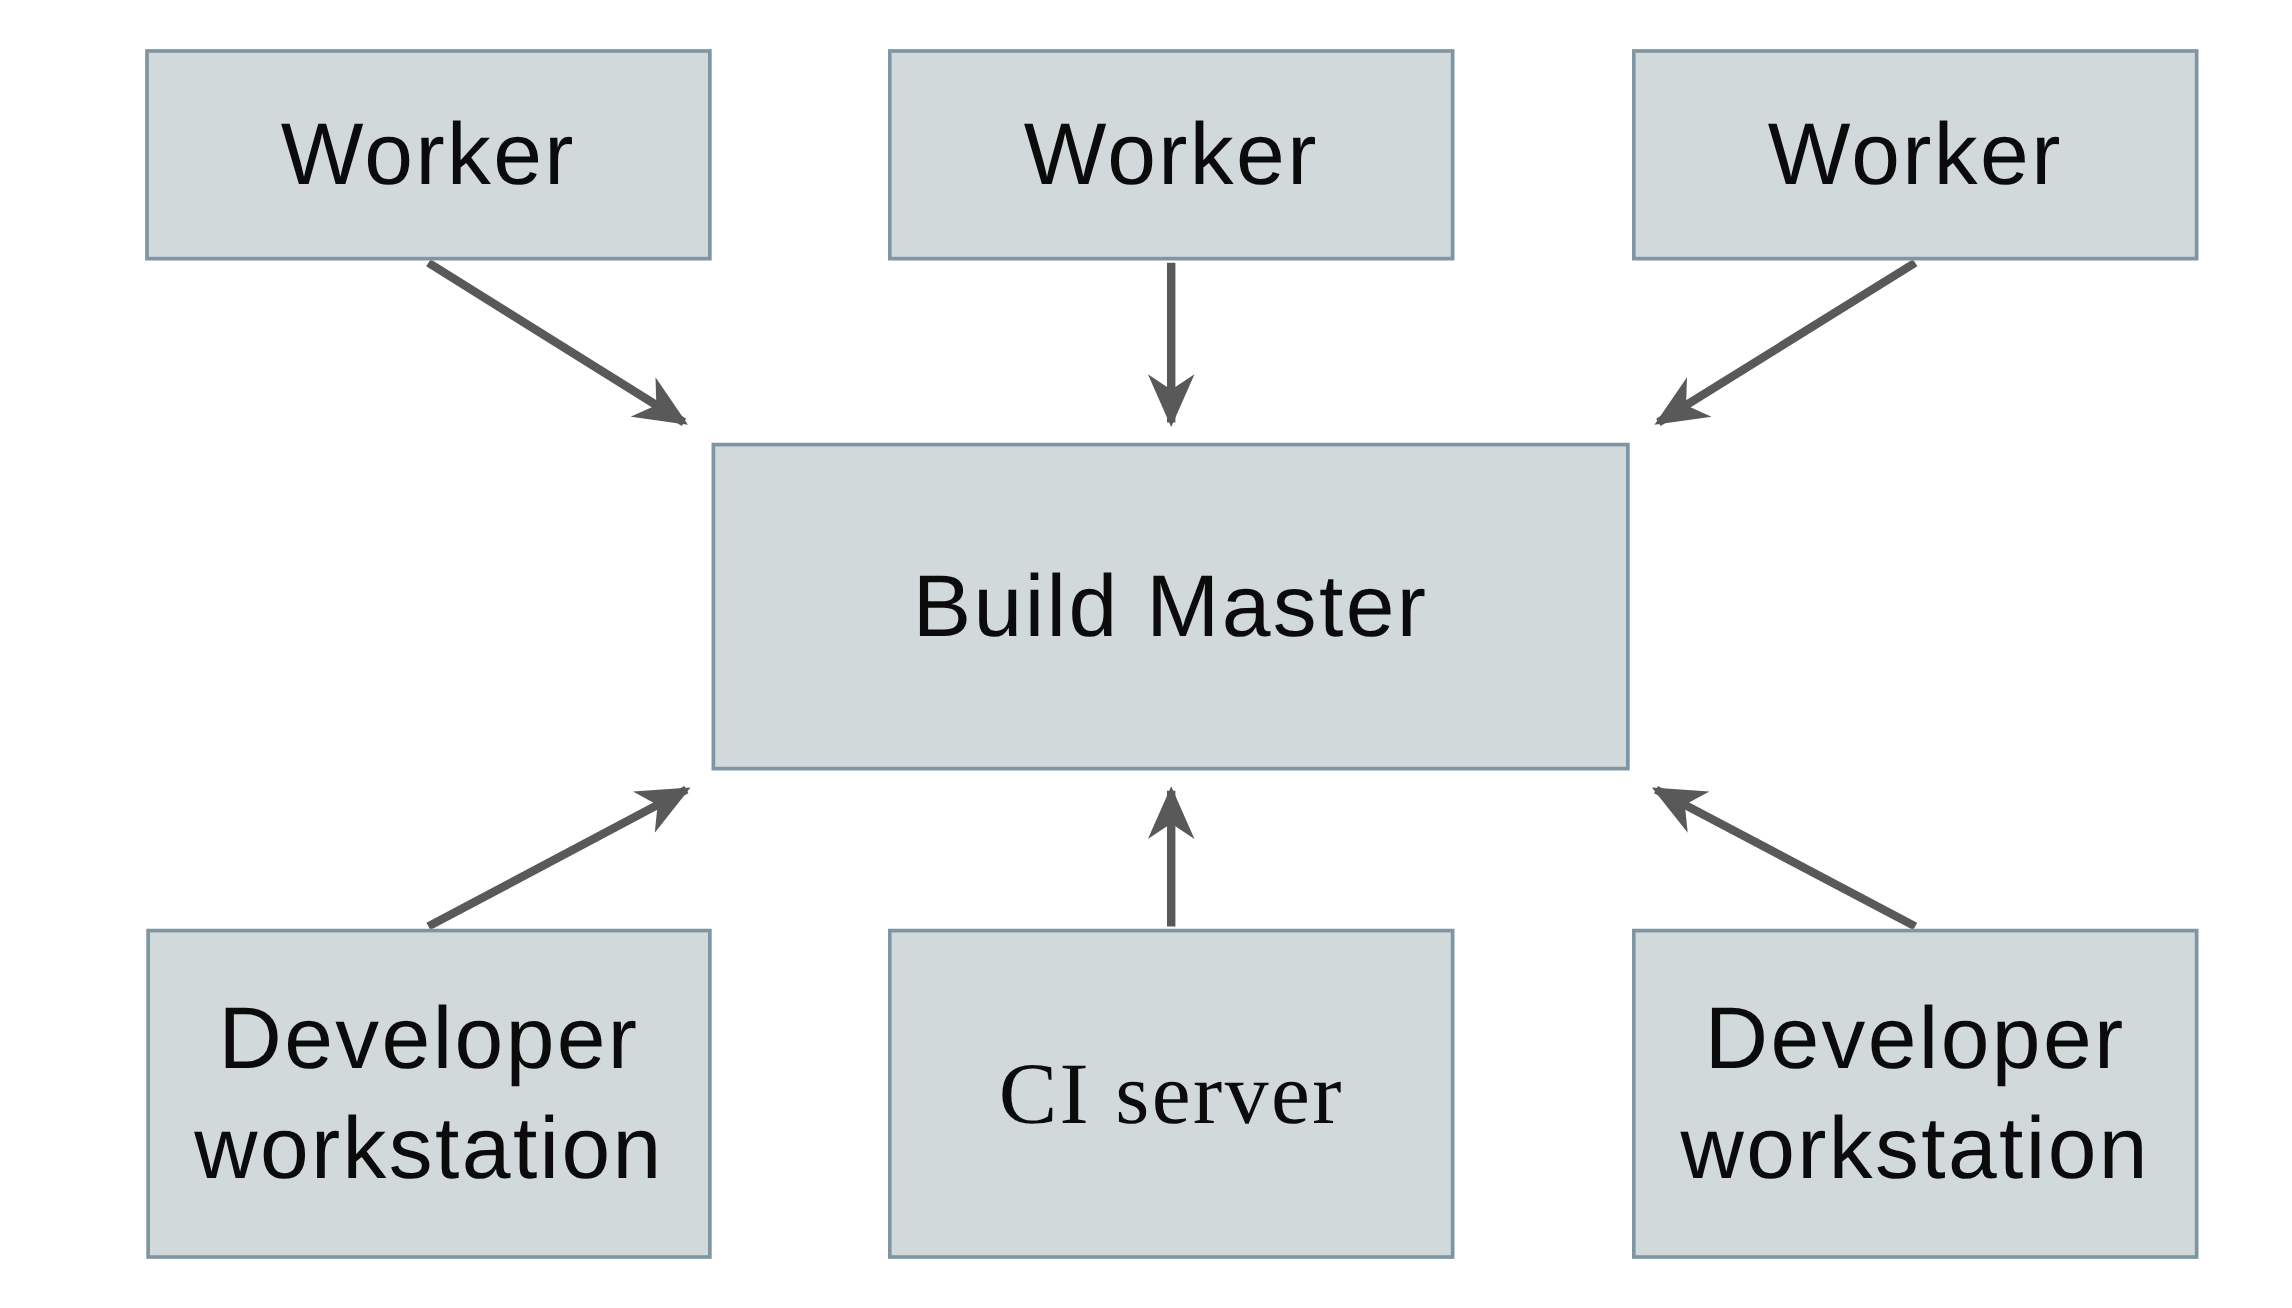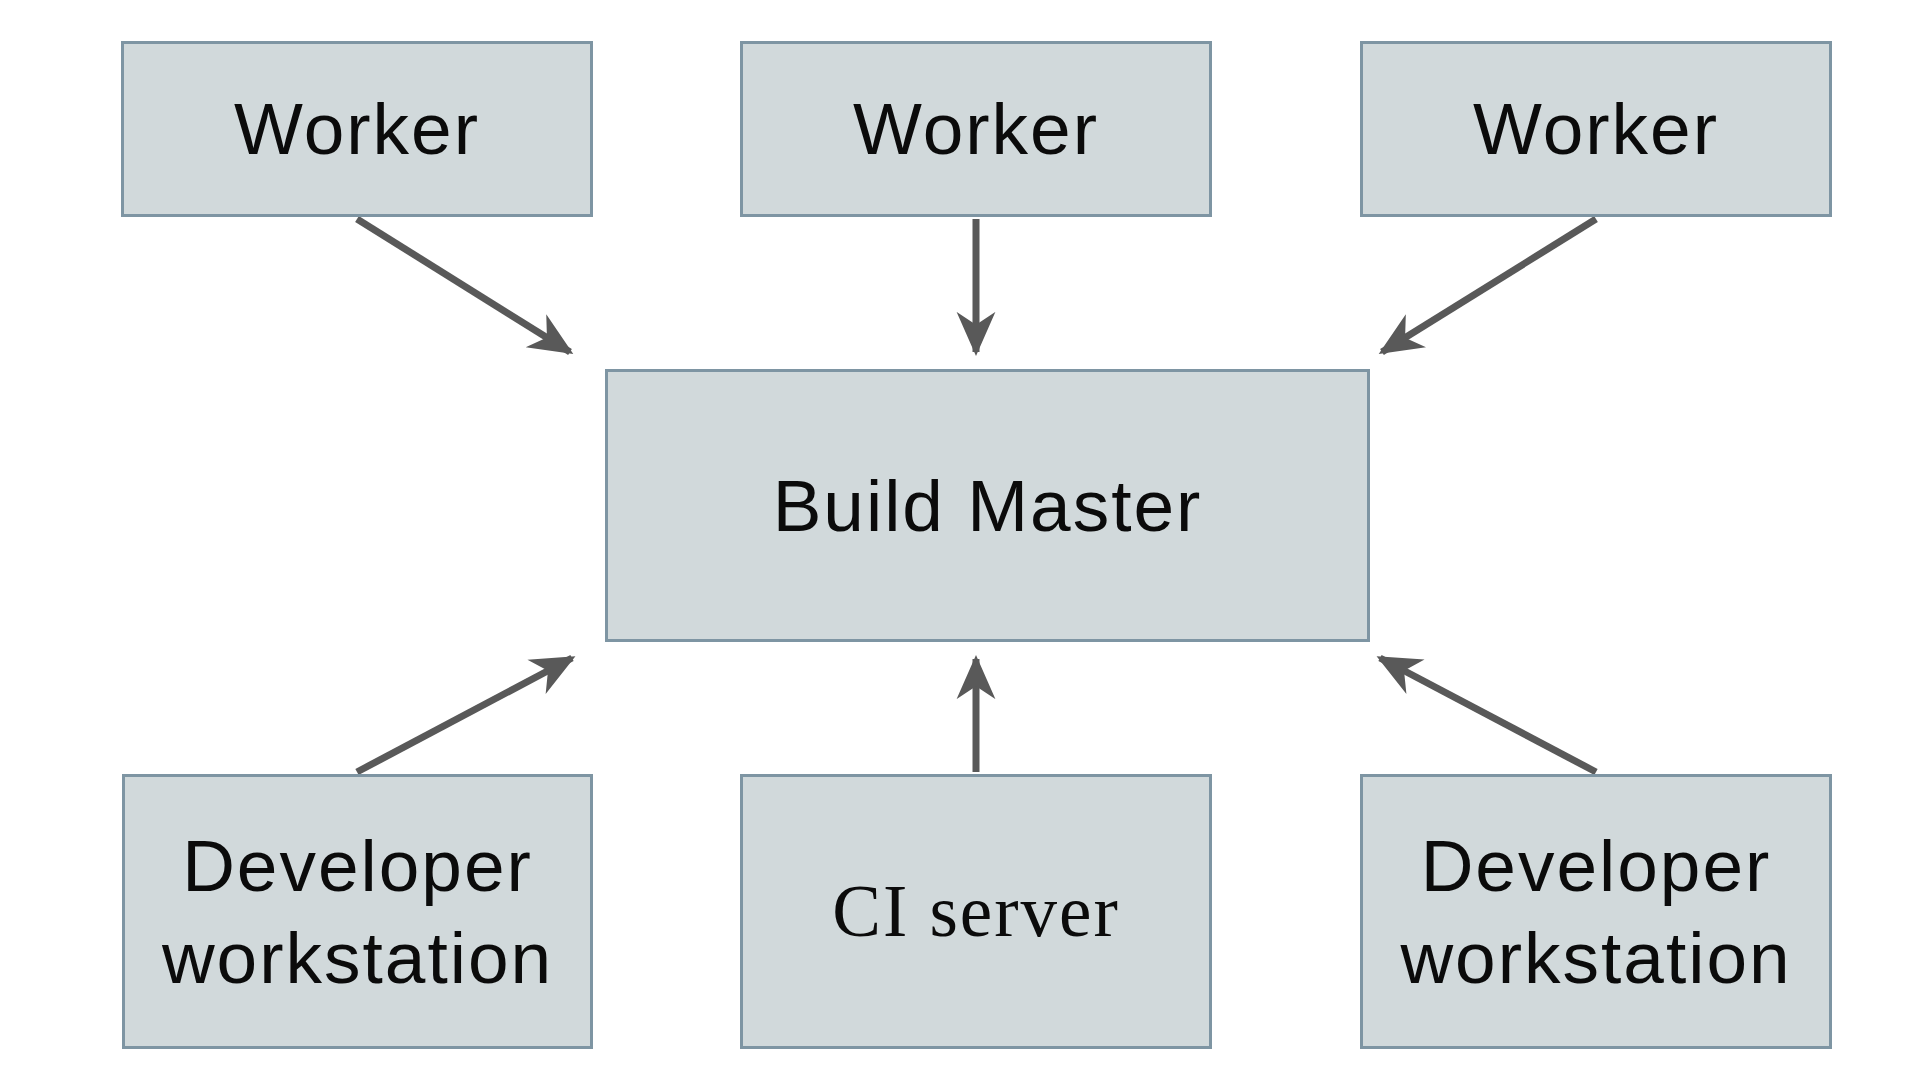--- a/index.html
+++ b/index.html
@@ -30,21 +30,21 @@
     font-size: 73px;
     letter-spacing: 2px;
     line-height: 1.26;
     padding: 0 30px;
   }
   
   .worker-left   { left: 121px;  top: 41px;  width: 472px; height: 176px; }
   .worker-center { left: 740px;  top: 41px;  width: 472px; height: 176px; }
   .worker-right  { left: 1360px; top: 41px;  width: 472px; height: 176px; }
   
-  .build-master  { left: 593px;  top: 369px; width: 765px; height: 273px; margin-left: 12px; }
+  .build-master  { left: 593px;  top: 369px; width: 765px; height: 273px; }
   
   .dev-left      { left: 122px;  top: 774px; width: 471px; height: 275px; }
   .ci-server     { left: 740px;  top: 774px; width: 472px; height: 275px; font-family: Liberation Serif, serif; }
   .dev-right     { left: 1360px; top: 774px; width: 472px; height: 275px; }
 
   .arrows-layer {
     position: absolute;
     left: 0; top: 0;
     width: 1910px;
     height: 1090px;

